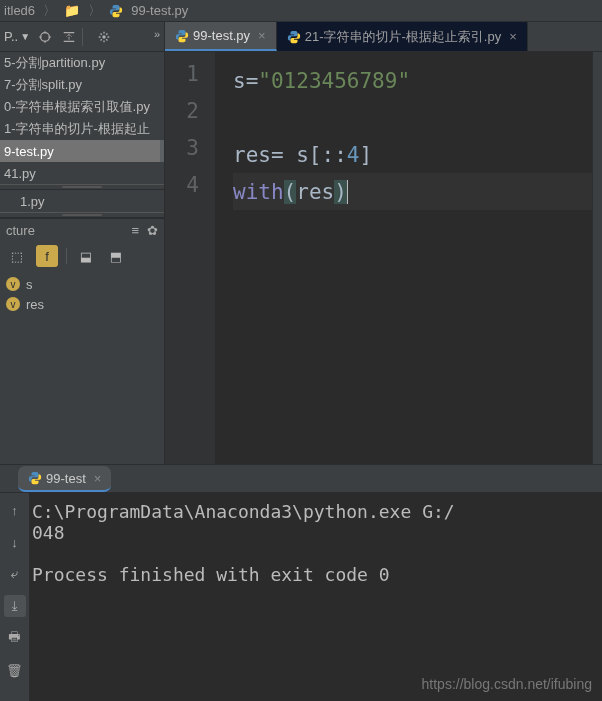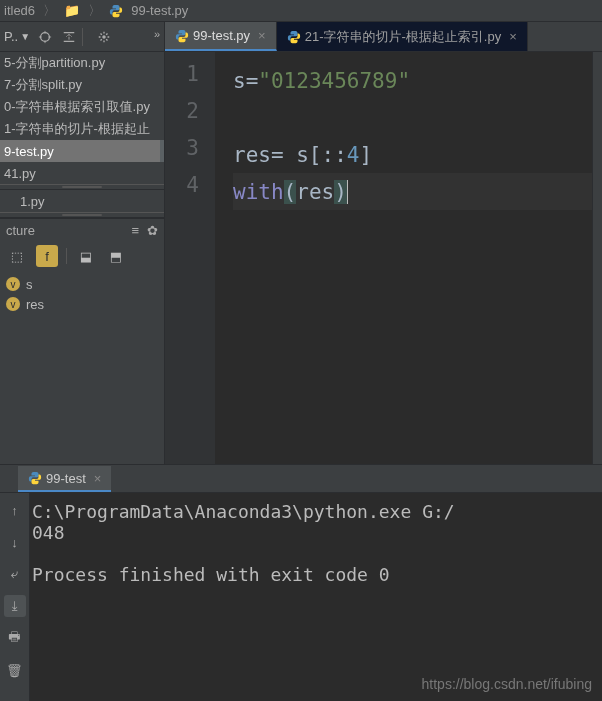--- a/index.html
+++ b/index.html
@@ -155,21 +155,21 @@
     background: #3c3f41;
     display: flex; align-items: flex-end;
     padding-left: 18px;
     border-bottom: 1px solid #2b2d30;
   }
   .console-tab {
     display: flex; align-items: center;
     background: #4e5254;
     height: 26px;
     padding: 0 10px;
-    border-radius: 0;
+    border-radius: 7px;
     color: #ccc;
     border-bottom: 2px solid #4a88c7;
   }
   .console-tab .close { margin-left: 8px; color: #888; cursor:pointer;}
   .console-body {
     display: flex;
     height: 209px;
   }
   .console-gutter {
     width: 30px;

